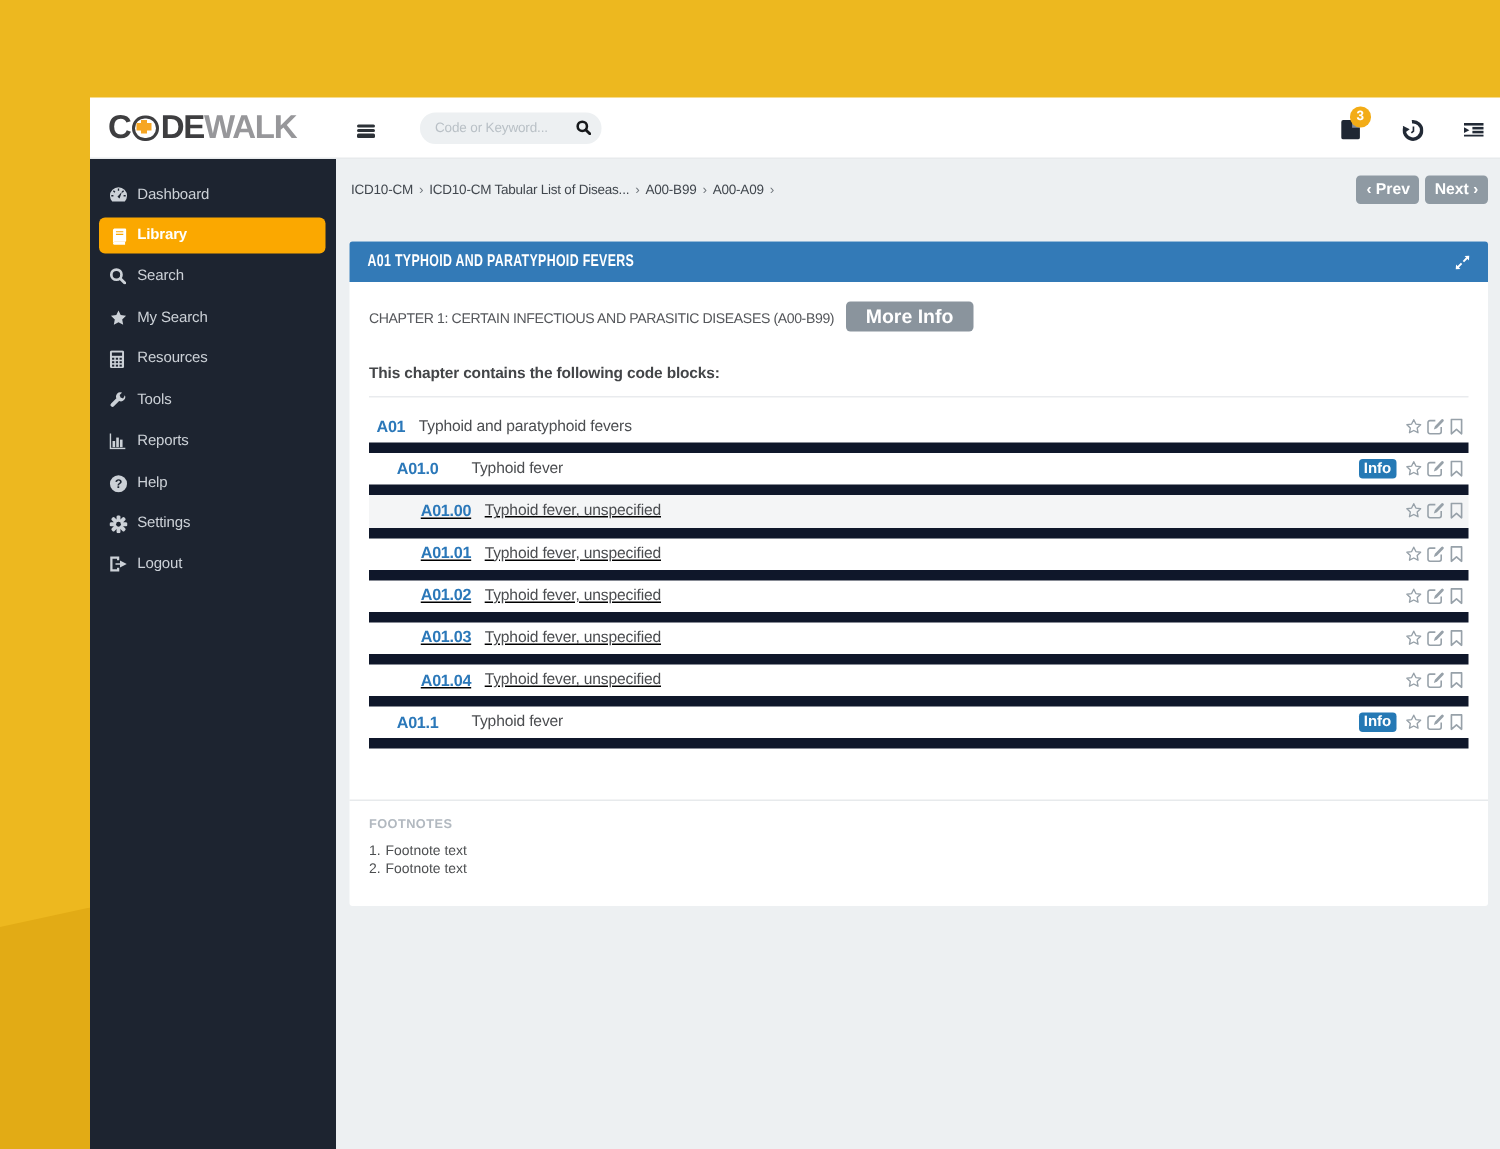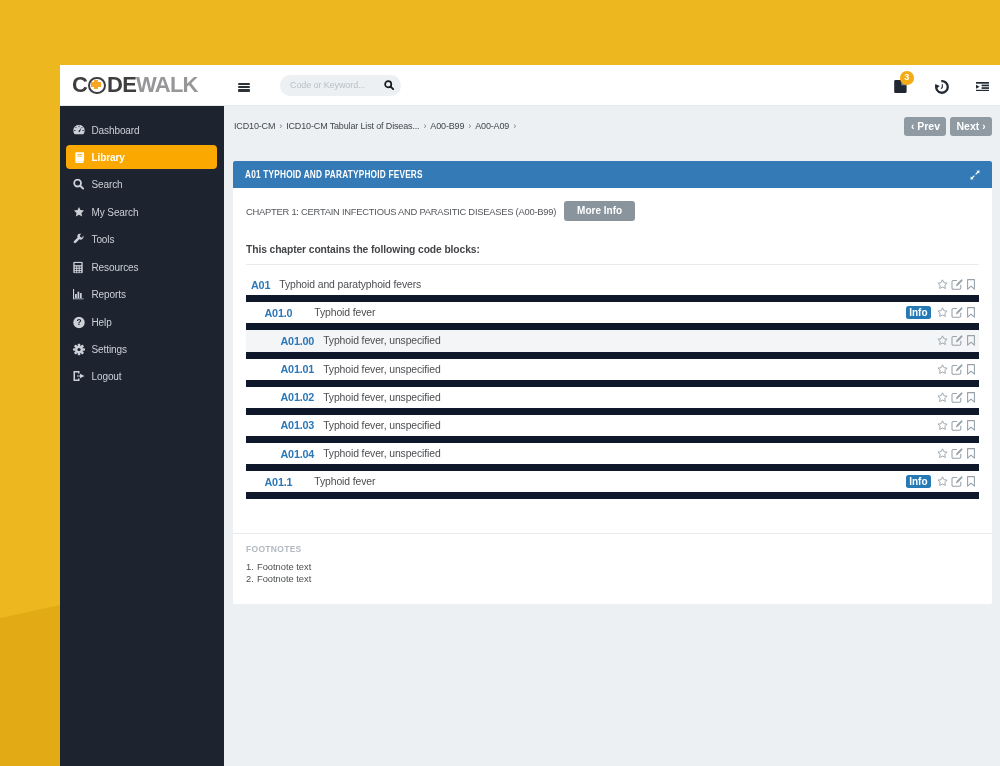--- a/index.html
+++ b/index.html
@@ -39,32 +39,32 @@
 .pn a { display:inline-block; height:19px; line-height:19px; padding:0 6.5px; background:#8f9aa3; border-radius:3px; color:#fff; font-size:10.5px; font-weight:bold; margin-left:3.5px; }
 .pn .ch { font-size:10px; }
 
 .panel { position:absolute; left:9px; top:55.5px; width:759px; background:#fff; border-radius:2px; }
 .phead { height:27.4px; background:#337ab7; color:#fff; font-size:11.3px; font-weight:bold; line-height:27.4px; padding-left:12px; position:relative; border-radius:2px 2px 0 0; }
 .phead .ht { display:inline-block; transform:scaleX(0.73); transform-origin:0 50%; letter-spacing:0.3px; }
 .phead svg { position:absolute; right:12px; top:9px; }
 .pbody { padding:0 13px; }
 .chline { margin-top:12.6px; height:20.4px; display:flex; align-items:center; }
 .chline .t { font-size:9.4px; letter-spacing:-0.25px; color:#54565a; }
-.moreinfo { display:inline-block; height:20.4px; line-height:20.4px; padding:0 13px; background:#8a949d; color:#fff; font-size:10px; font-weight:bold; border-radius:3px; margin-left:8px; }
+.moreinfo { display:inline-block; height:20.4px; line-height:20.4px; padding:0 13px; background:#8a949d; color:#fff; font-size:13px; font-weight:bold; border-radius:3px; margin-left:8px; }
 .contains { margin-top:22.6px; font-size:10.3px; letter-spacing:-0.1px; font-weight:bold; color:#434548; }
 .divider { margin-top:8.8px; border-top:1px solid #e9ebee; }
 .tbl { margin-top:9.2px; }
 .row { height:28.2px; display:flex; align-items:center; border-bottom:7px solid #0f172a; padding-right:3.5px; font-size:10.4px; letter-spacing:-0.1px; }
 .row.g { background:#f4f5f6; }
 .row .code { font-weight:bold; color:#2b78b9; margin-right:9px; font-size:10.8px; letter-spacing:-0.2px; }
 .row .desc { color:#4b4d50; }
 .row .sp { margin-left:auto; display:flex; align-items:center; }
 .row .info { height:13px; line-height:13px; padding:0 3px; background:#2579b5; color:#fff; font-size:10px; font-weight:bold; border-radius:2.5px; margin-right:3px; letter-spacing:0; }
 .row svg.ric { margin-left:3px; }
-.l0 { padding-left:5px; } .l1 { padding-left:18.5px;gap:13px; } .l2 { padding-left:34.5px; }
+.l0 { padding-left:5px; } .l1 { padding-left:18.5px;gap:13px; } .l2 { padding-left:34.5px;text-decoration:underline; }
 .spacer { height:33.8px; }
 .pfoot { border-top:1px solid #e7eaec; padding:10px 13px 18px 13px; }
 .fnh { font-size:8.5px; font-weight:bold; color:#b2b9c0; letter-spacing:0.3px; }
 .fn { margin-top:7px; font-size:9.3px; color:#4c4e50; line-height:12.2px; }
 .fn div span { display:inline-block; width:11px; }
 </style>
 </head>
 <body>
 <div class="wedge"></div>
 <div class="app">
@@ -263,42 +263,42 @@
             </svg></span>
           <span class="lb">Search</span>
         </li>
       <li>
           <span class="ic"><svg width="12" height="11" viewBox="0 0 12 12">
               <path d="M6 0.5 L7.6 3.9 L11.5 4.4 L8.7 7 L9.4 10.9 L6 9 L2.6 10.9 L3.3 7 L0.5 4.4 L4.4 3.9 Z" fill="#ccd1d7"></path>
             </svg></span>
           <span class="lb">My Search</span>
         </li>
       <li>
-          <span class="ic"><svg width="11" height="11" viewBox="0 0 12 12">
-              <path d="M11.2 2.2 A3.2 3.2 0 0 1 7 6.4 L3.2 10.2 A1.4 1.4 0 0 1 1.2 10.2 A1.4 1.4 0 0 1 1.2 8.2 L5 4.4 A3.2 3.2 0 0 1 9.2 0.2 L7.4 2 L8 3.9 L9.9 4.5 Z" fill="#ccd1d7"></path>
-            </svg></span>
-          <span class="lb">Tools</span>
-        </li>
-      <li>
           <span class="ic"><svg width="10" height="12" viewBox="0 0 10 12">
               <rect x="0.3" y="0.2" width="9.4" height="11.6" rx="1" fill="#ccd1d7"></rect>
               <rect x="1.6" y="1.5" width="6.8" height="2.2" fill="#1d2430"></rect>
               <g fill="#1d2430">
                 <rect x="1.7" y="5" width="1.5" height="1.3"></rect>
                 <rect x="4.2" y="5" width="1.5" height="1.3"></rect>
                 <rect x="6.7" y="5" width="1.5" height="1.3"></rect>
                 <rect x="1.7" y="7.3" width="1.5" height="1.3"></rect>
                 <rect x="4.2" y="7.3" width="1.5" height="1.3"></rect>
                 <rect x="6.7" y="7.3" width="1.5" height="1.3"></rect>
                 <rect x="1.7" y="9.6" width="1.5" height="1.3"></rect>
                 <rect x="4.2" y="9.6" width="1.5" height="1.3"></rect>
                 <rect x="6.7" y="9.6" width="1.5" height="1.3"></rect>
               </g>
             </svg></span>
           <span class="lb">Resources</span>
+        </li>
+      <li>
+          <span class="ic"><svg width="11" height="11" viewBox="0 0 12 12">
+              <path d="M11.2 2.2 A3.2 3.2 0 0 1 7 6.4 L3.2 10.2 A1.4 1.4 0 0 1 1.2 10.2 A1.4 1.4 0 0 1 1.2 8.2 L5 4.4 A3.2 3.2 0 0 1 9.2 0.2 L7.4 2 L8 3.9 L9.9 4.5 Z" fill="#ccd1d7"></path>
+            </svg></span>
+          <span class="lb">Tools</span>
         </li>
       <li>
           <span class="ic"><svg width="11" height="11" viewBox="0 0 12 12">
               <path d="M0.6 0.5 V11.5 H11.5" fill="none" stroke="#ccd1d7" stroke-width="1.2"></path>
               <g fill="#ccd1d7">
                 <rect x="2.2" y="6" width="1.9" height="4.5"></rect>
                 <rect x="4.9" y="3.5" width="1.9" height="7"></rect>
                 <rect x="7.6" y="5" width="1.9" height="5.5"></rect>
               </g>
             </svg></span>

